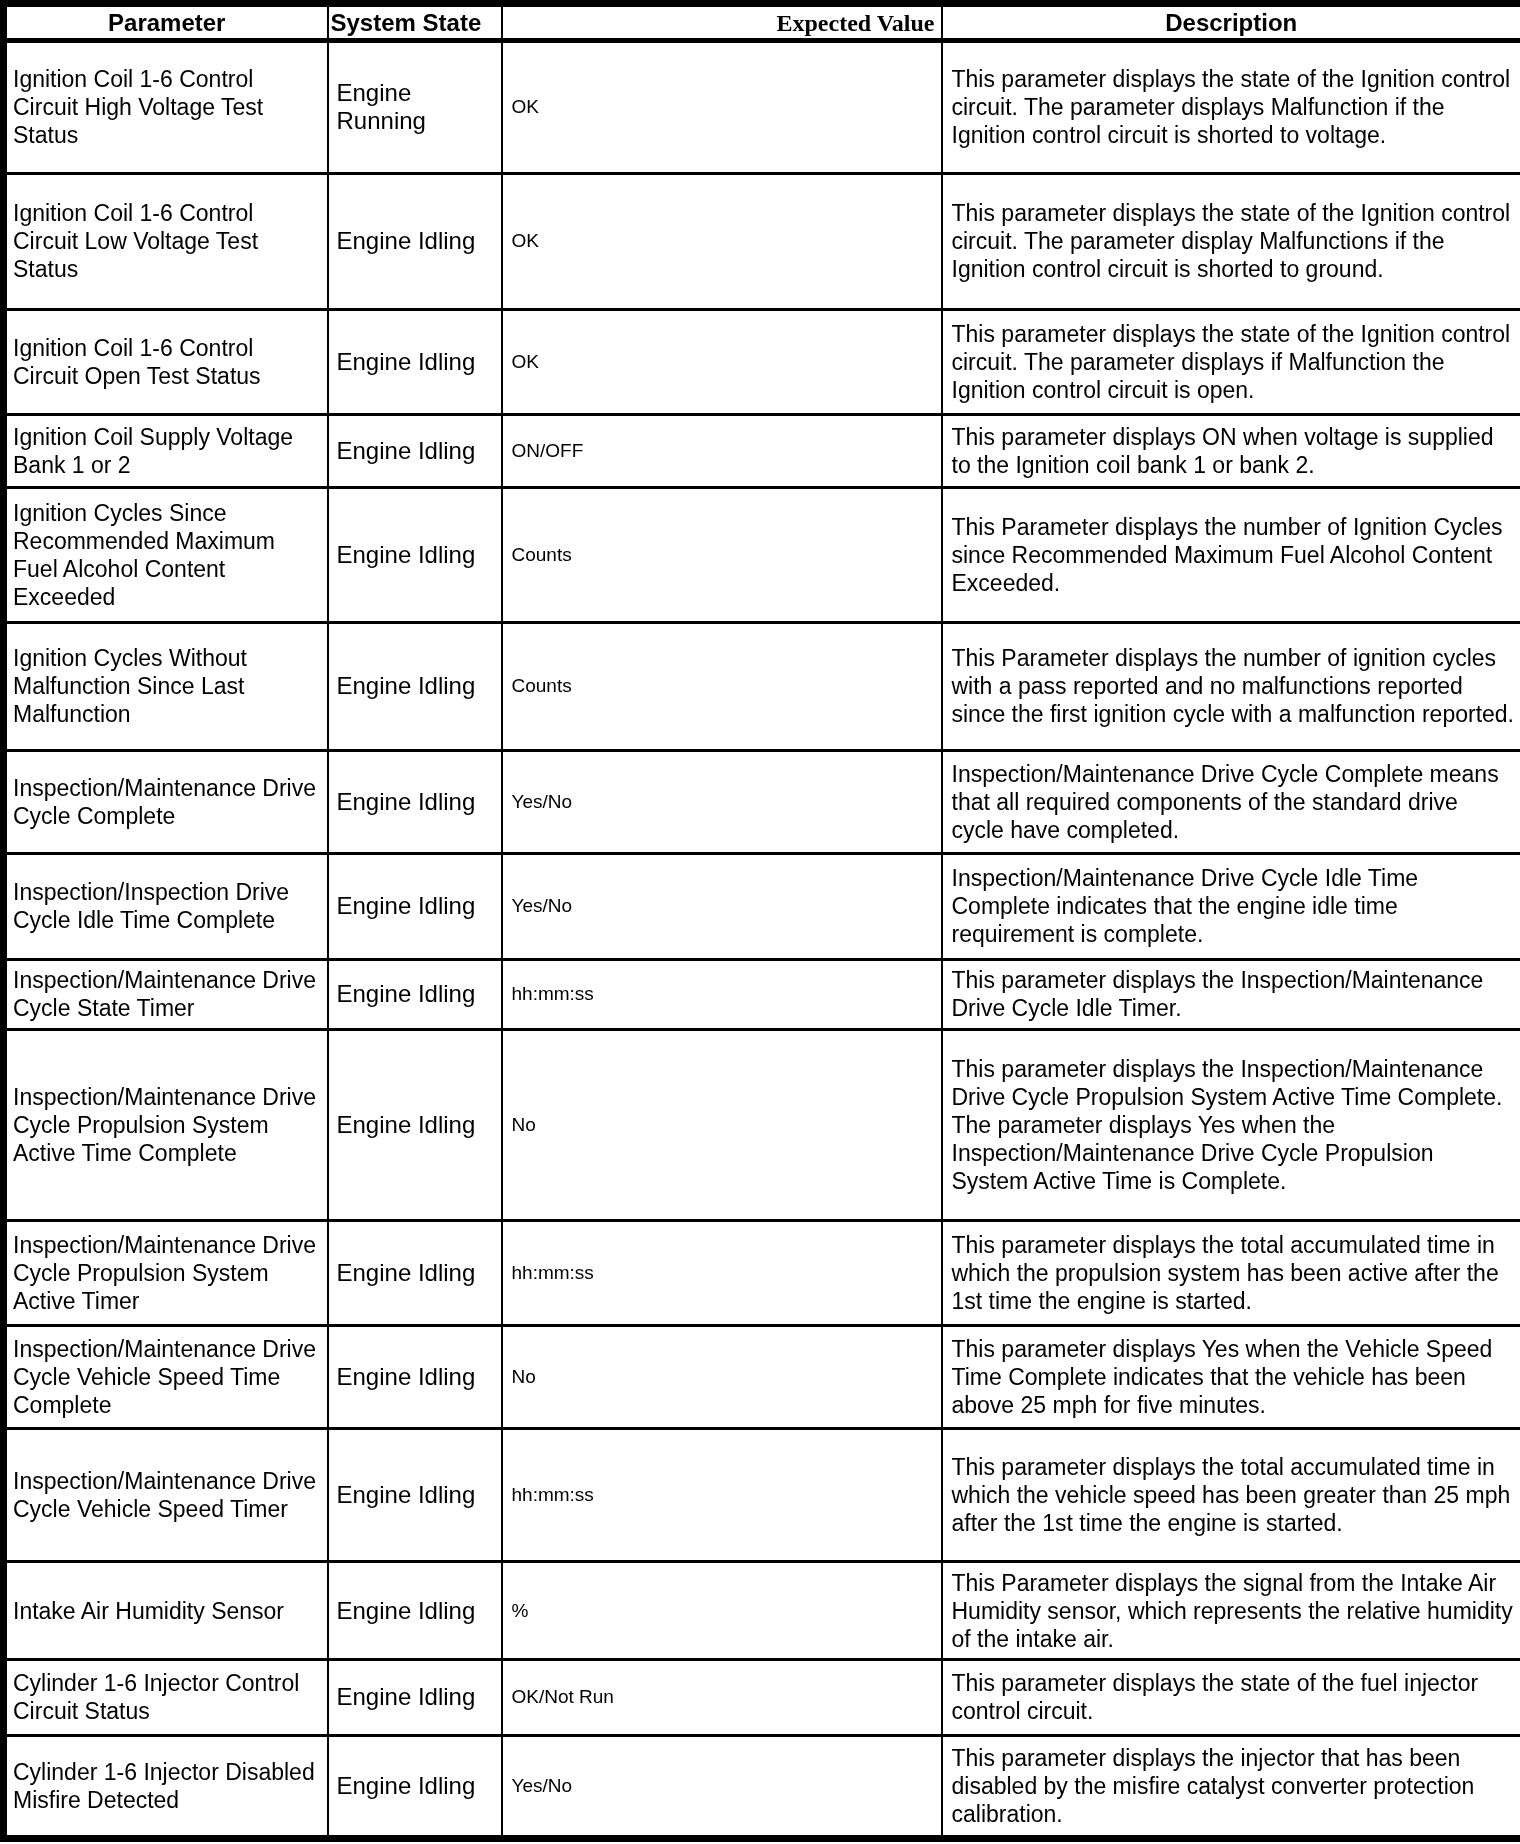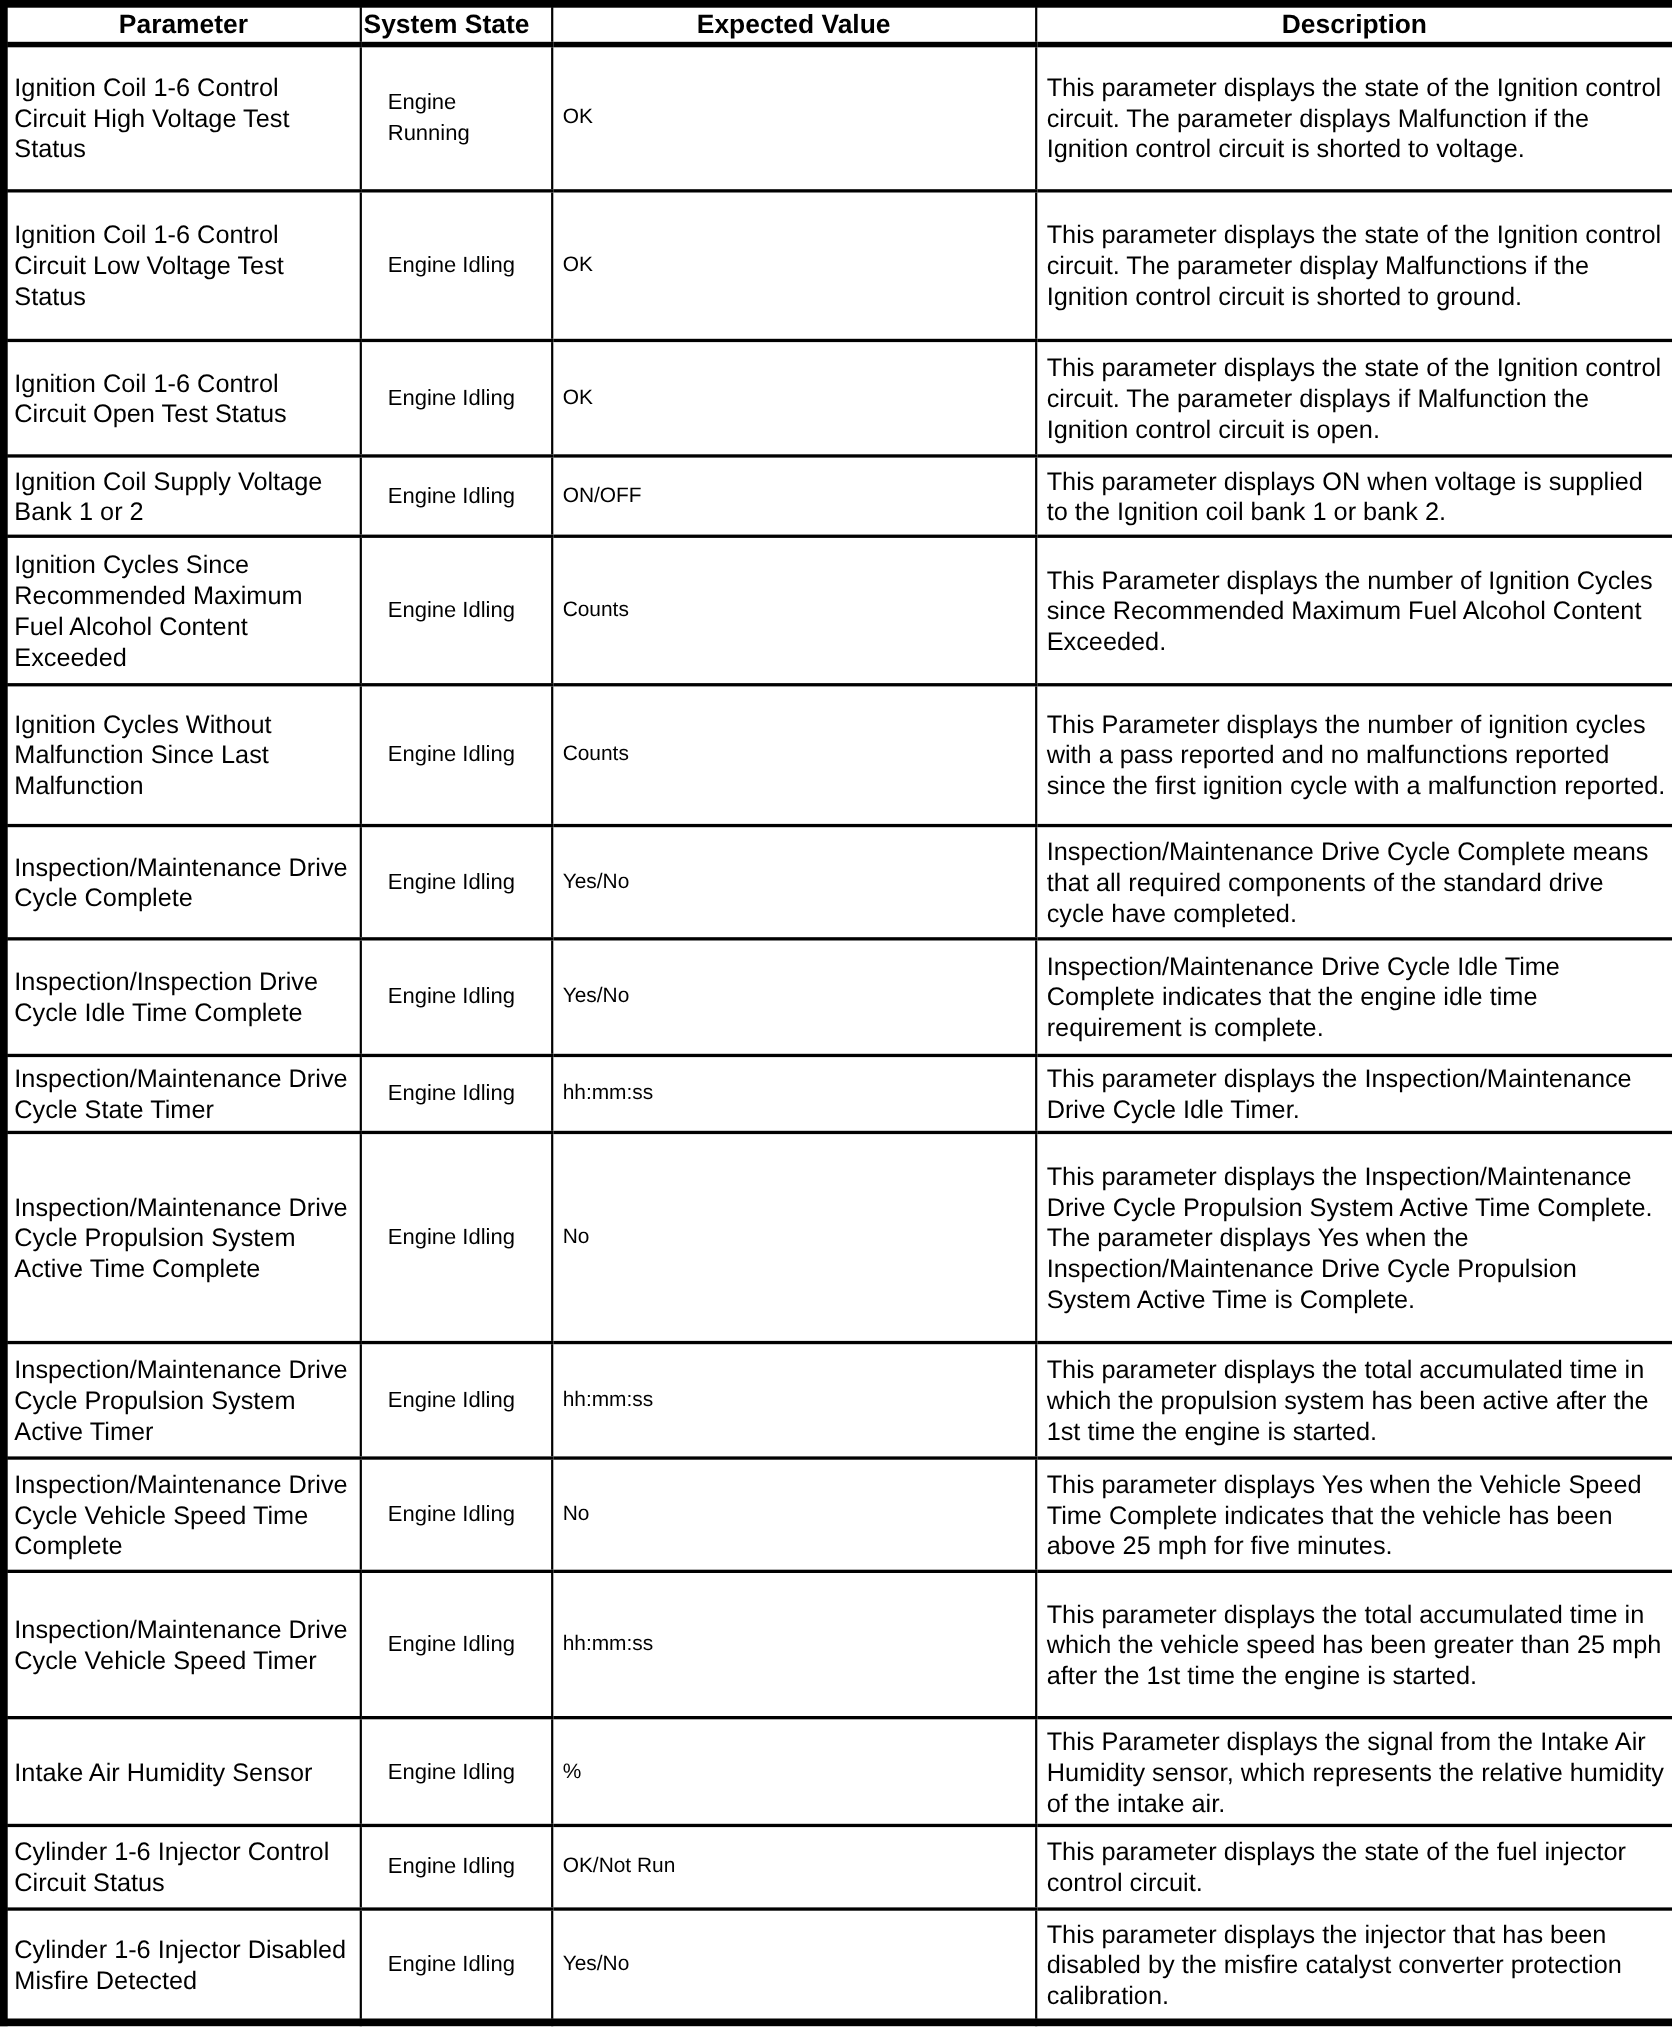--- a/index.html
+++ b/index.html
@@ -45,30 +45,30 @@
   thead th {
     font-size: 24px;
     font-weight: bold;
     line-height: 26px;
     border-bottom-width: 5px;
     padding: 2px 6px;
     white-space: nowrap;
   }
   thead th.c0 { text-align: center; }
   thead th.c1 { text-align: left; padding: 2px 2px; }
-  thead th.c2 { text-align: center; }
+  thead th.c2 { text-align: right; font-family: Liberation Serif, serif; }
   thead th.c3 { text-align: center; }
   tbody td {
     font-size: 23px;
     line-height: 28px;
     text-align: left;
     padding: 4px 8px 4px 7px;
   }
   tbody td.c0 { font-size: 23px; padding-left: 6px; padding-right: 4px; }
-  tbody td.c1 { font-size: 20px; padding-left: 24px; padding-right: 14px; }
+  tbody td.c1 { font-size: 24px; padding-left: 8px; padding-right: 14px; }
   tbody td.c2 { font-size: 19px; padding-left: 9px; }
   tbody td.c3 { padding-left: 9px; padding-right: 6px; }
 </style>
 </head>
 <body>
 
 <div class="page">
   <table class="param-table">
     <colgroup>
       <col class="w0">

